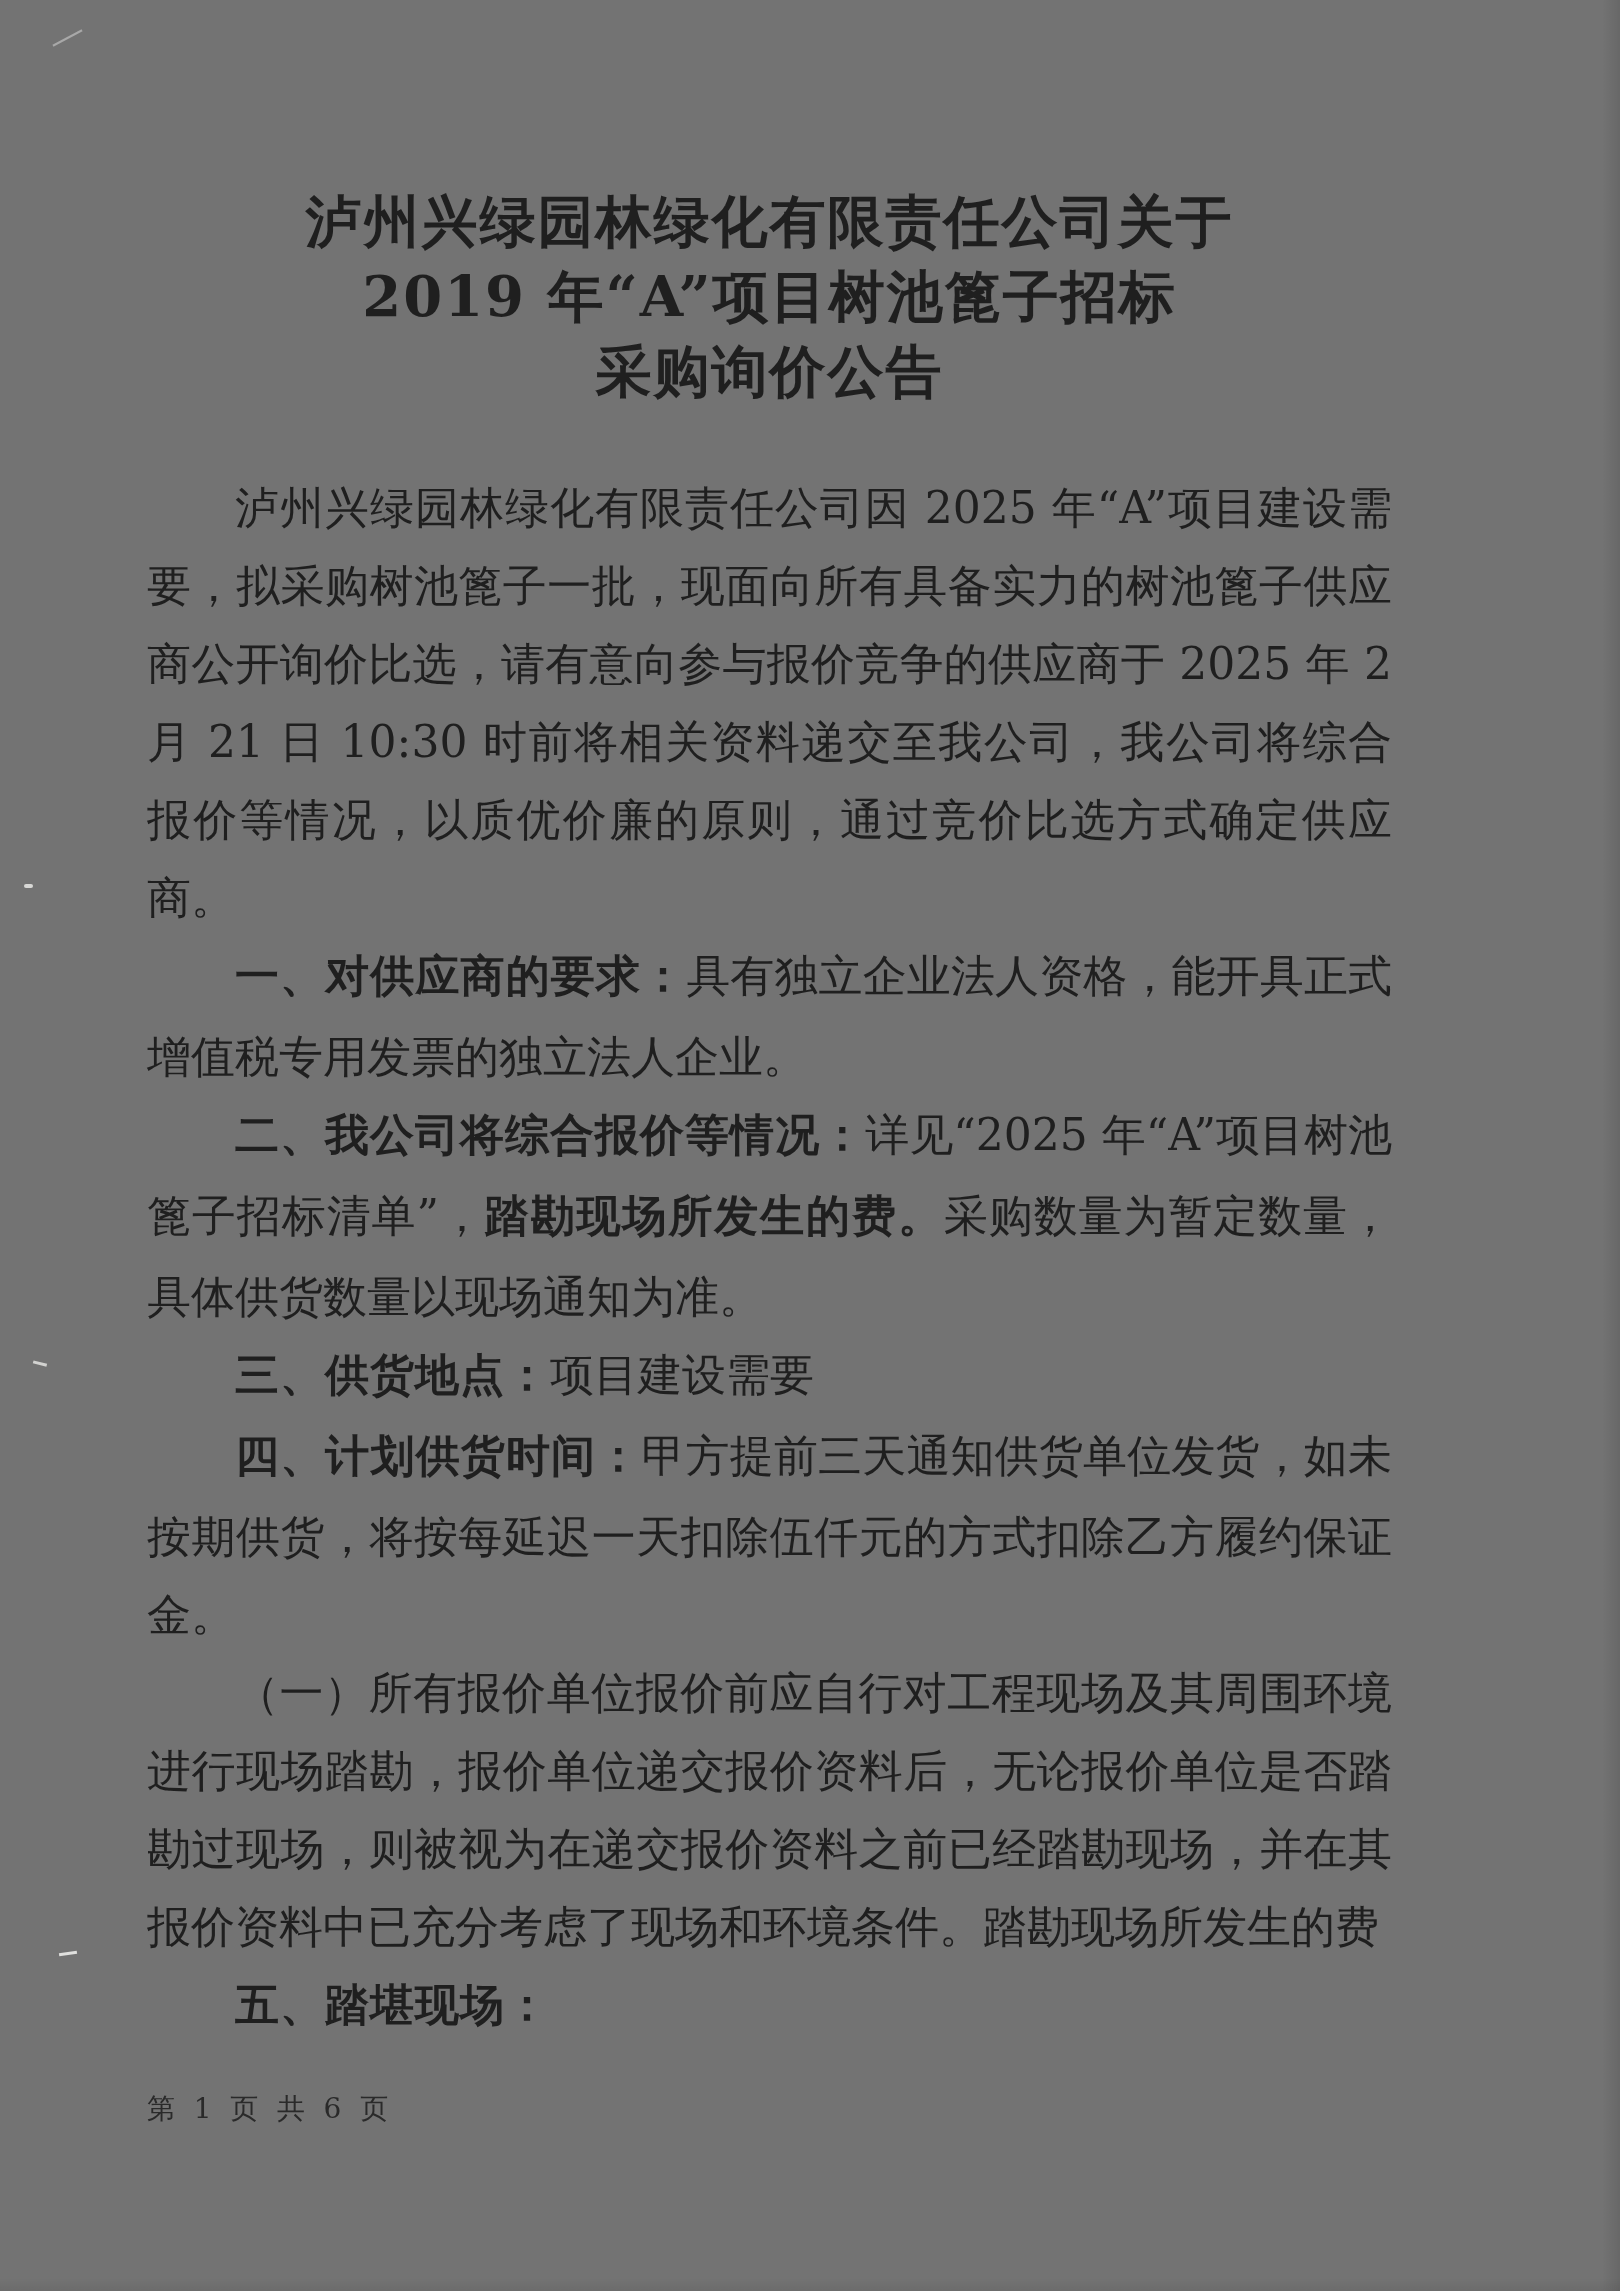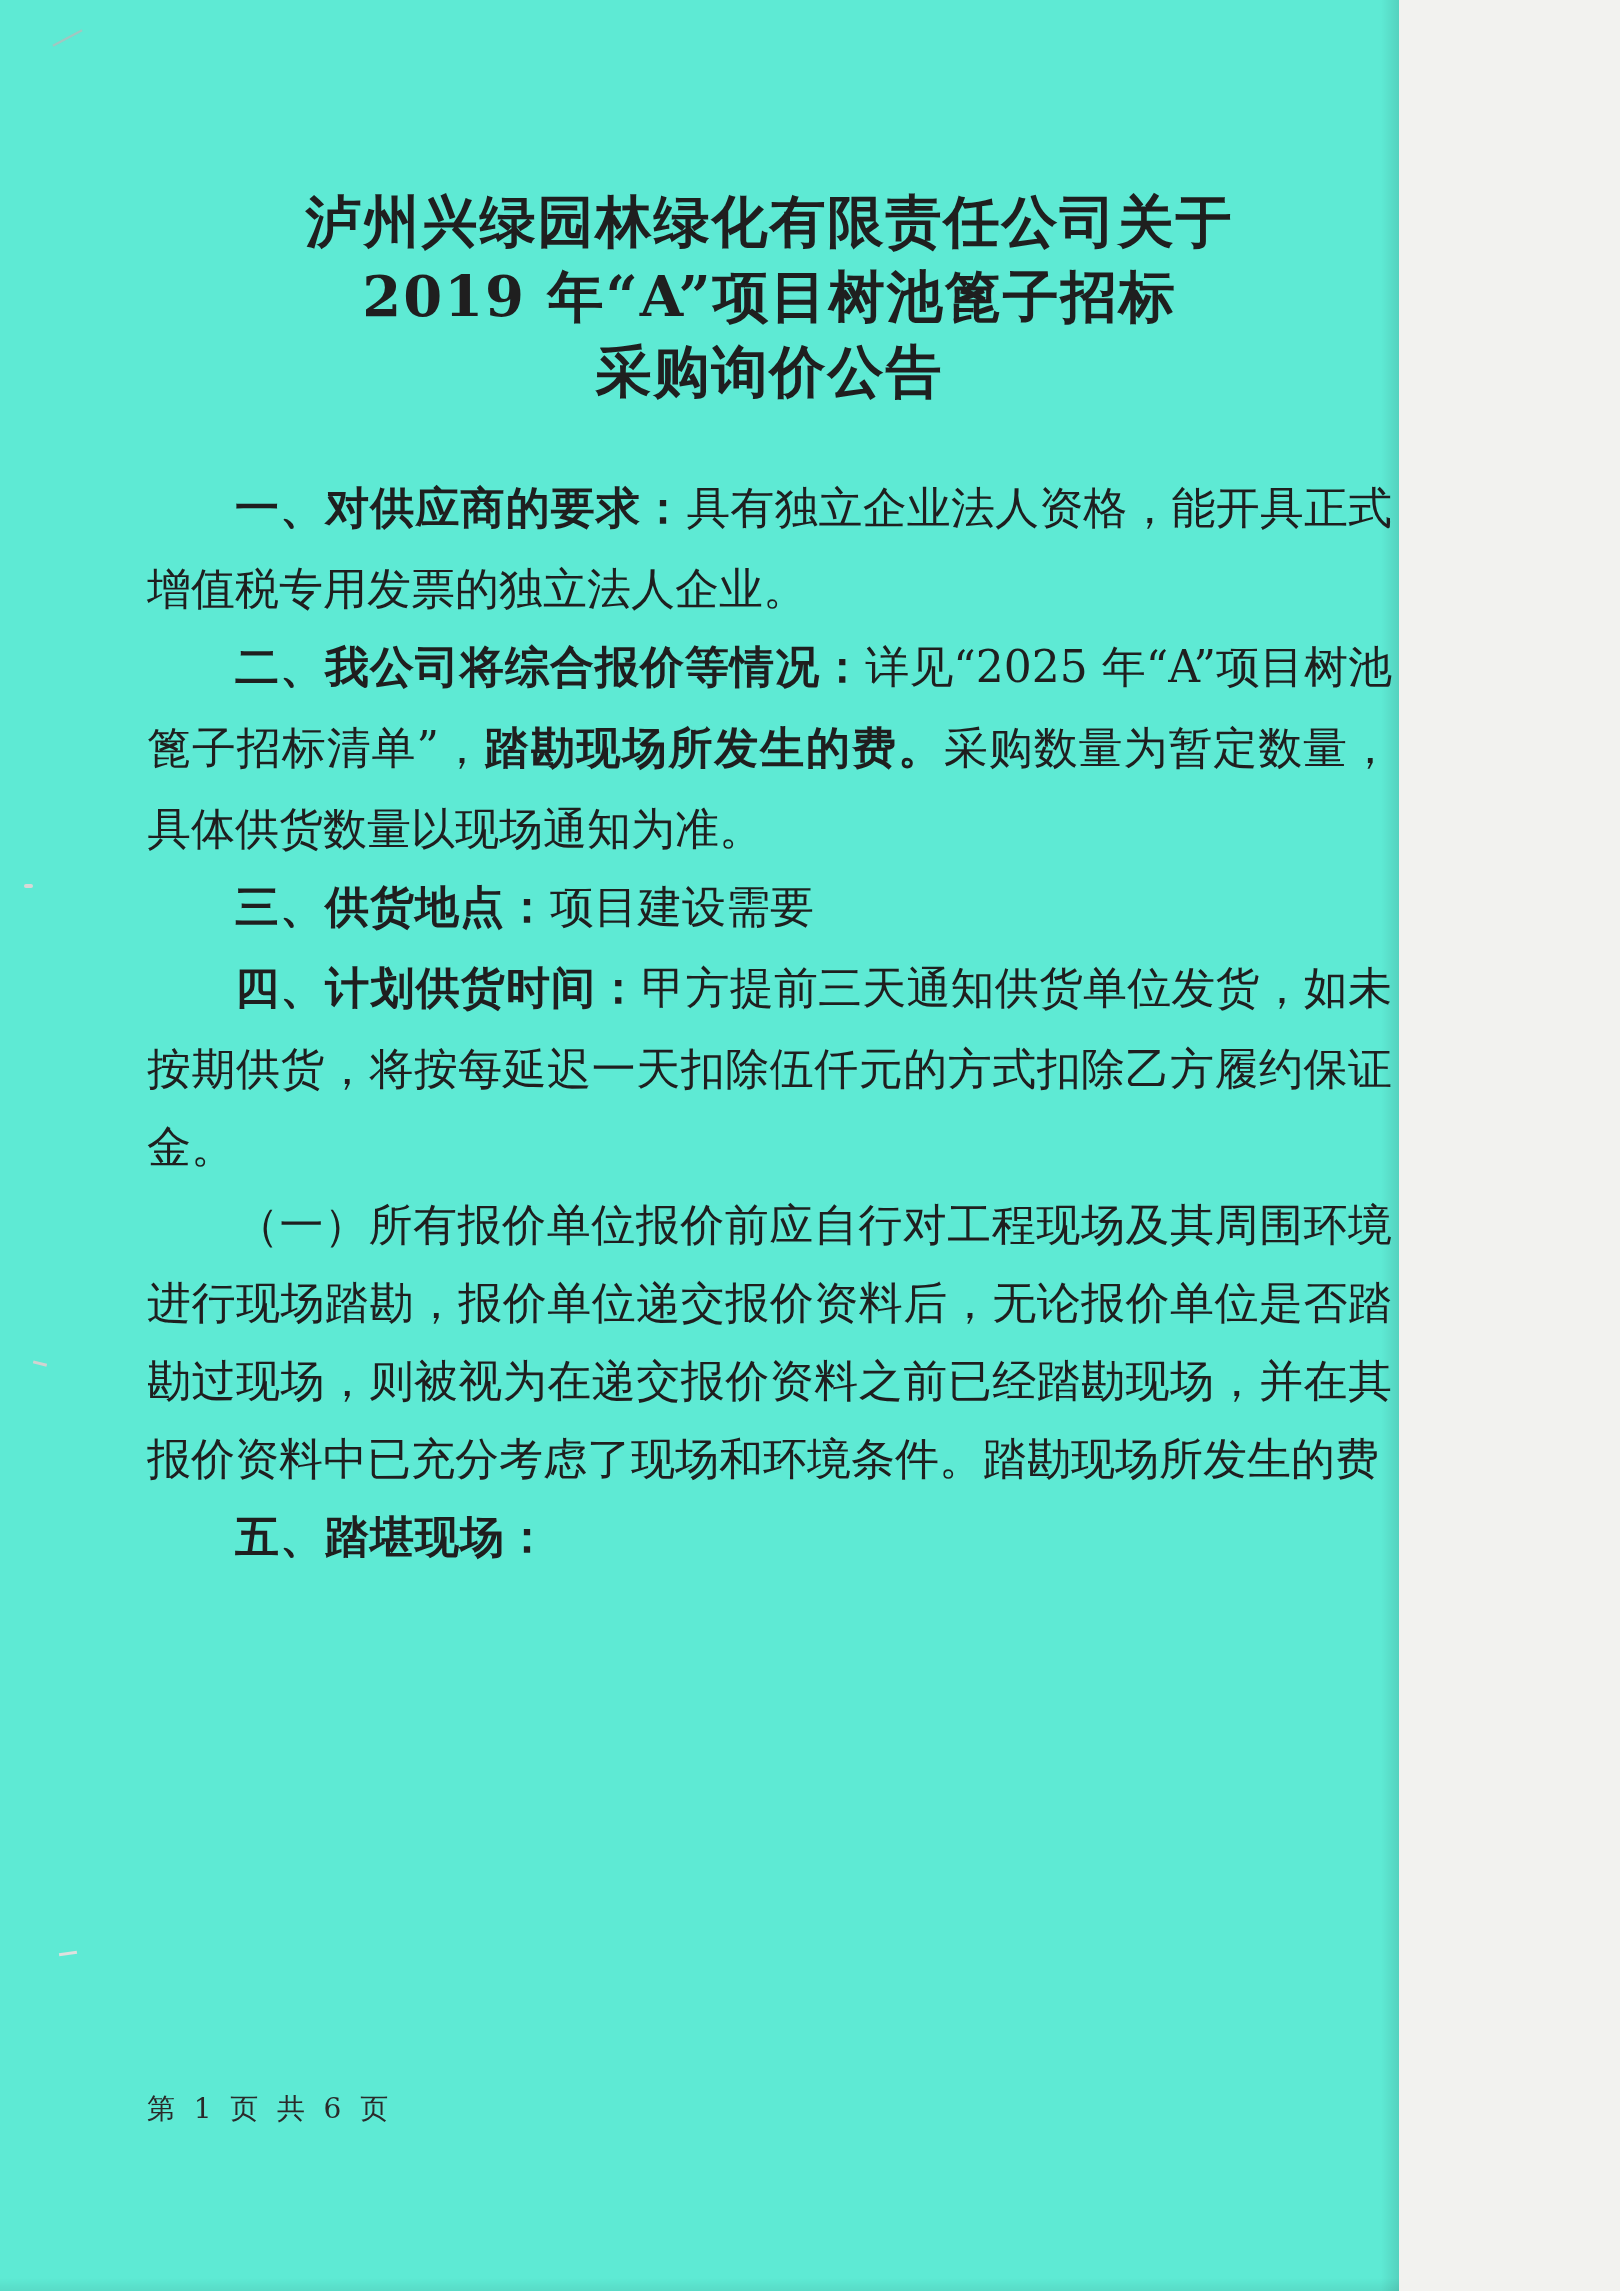--- a/index.html
+++ b/index.html
@@ -2,23 +2,23 @@
 <html><head>
 <meta charset="utf-8">
 <style>
   html, body {
     margin: 0;
     padding: 0;
     background: #f2f2ef;
   }
   .page {
     position: relative;
-    width: 1399px;
+    width: 1620px;
     height: 2292px;
-    background: #5eead4;
+    background: #737373;
     overflow: hidden;
     color: #1f1f1f;
     font-family: "DejaVu Serif", serif;
   }
   
   .corner-mark {
     position: absolute;
     left: 51px; top: 37px;
     width: 33px; height: 2px;
     background: #b9b9b9;
@@ -114,20 +114,21 @@
   <div class="smudge-2"></div>
   <div class="smudge-3"></div>
 
   <div class="title-block">
     <div class="title-line">泸州兴绿园林绿化有限责任公司关于</div>
     <div class="title-line">2019 年“A”项目树池篦子招标</div>
     <div class="title-line">采购询价公告</div>
   </div>
 
   <div class="body-block">
+    <p class="para">泸州兴绿园林绿化有限责任公司因 2025 年“A”项目建设需要，拟采购树池篦子一批，现面向所有具备实力的树池篦子供应商公开询价比选，请有意向参与报价竞争的供应商于 2025 年 2 月 21 日 10:30 时前将相关资料递交至我公司，我公司将综合报价等情况，以质优价廉的原则，通过竞价比选方式确定供应商。</p>
 
     <p class="para"><span class="hb">一、对供应商的要求：</span><span>具有独立企业法人资格，能开具正式增值税专用发票的独立法人企业。</span></p>
 
     <p class="para"><span class="hb">二、我公司将综合报价等情况：</span><span>详见“2025 年“A”项目树池篦子招标清单”，</span><span class="hb">踏勘现场所发生的费。</span><span>采购数量为暂定数量，具体供货数量以现场通知为准。</span></p>
 
     <p class="para"><span class="hb">三、供货地点：</span><span>项目建设需要</span></p>
 
     <p class="para"><span class="hb">四、计划供货时间：</span><span>甲方提前三天通知供货单位发货，如未按期供货，将按每延迟一天扣除伍仟元的方式扣除乙方履约保证金。</span></p>
 
     <p class="para">（一）所有报价单位报价前应自行对工程现场及其周围环境进行现场踏勘，报价单位递交报价资料后，无论报价单位是否踏勘过现场，则被视为在递交报价资料之前已经踏勘现场，并在其报价资料中已充分考虑了现场和环境条件。踏勘现场所发生的费</p>

